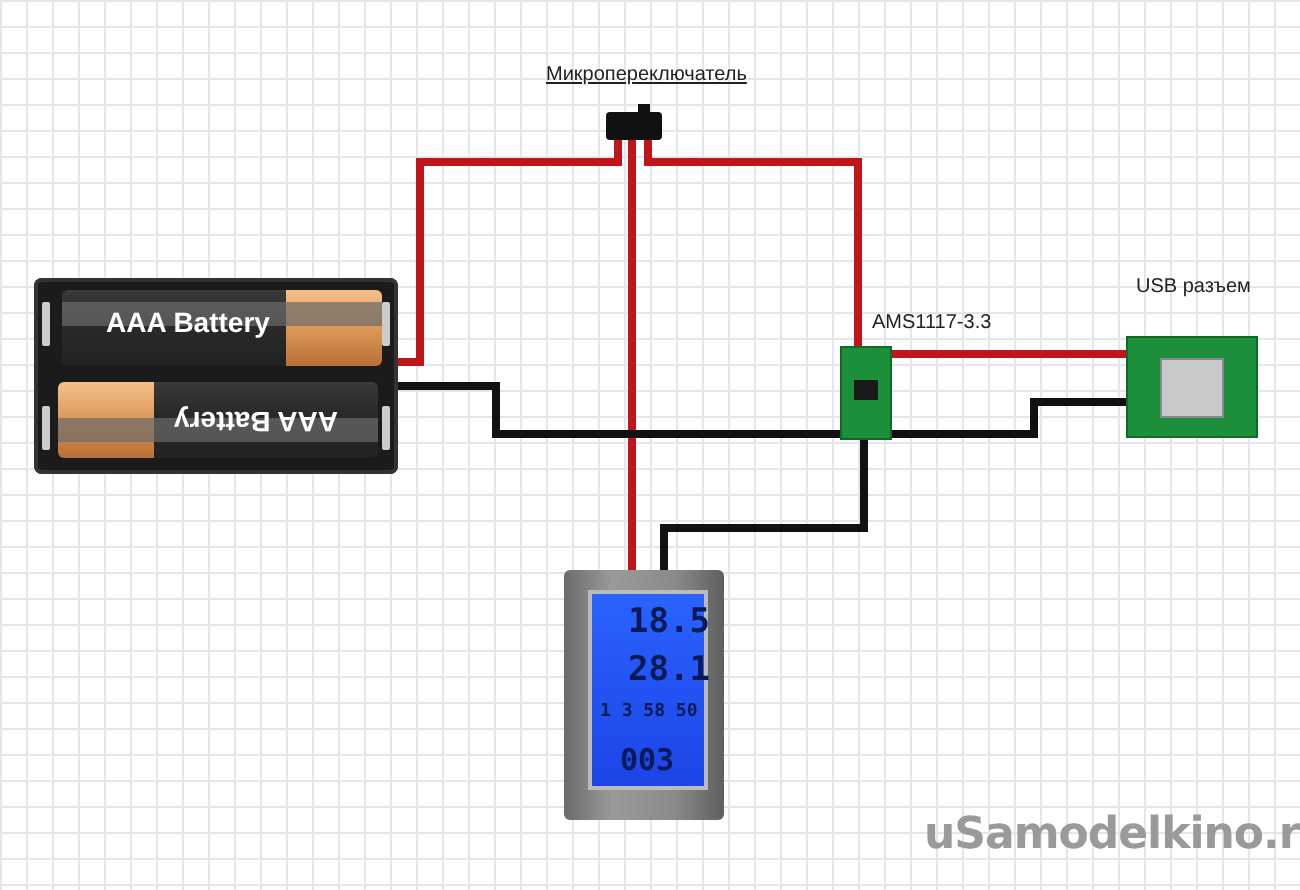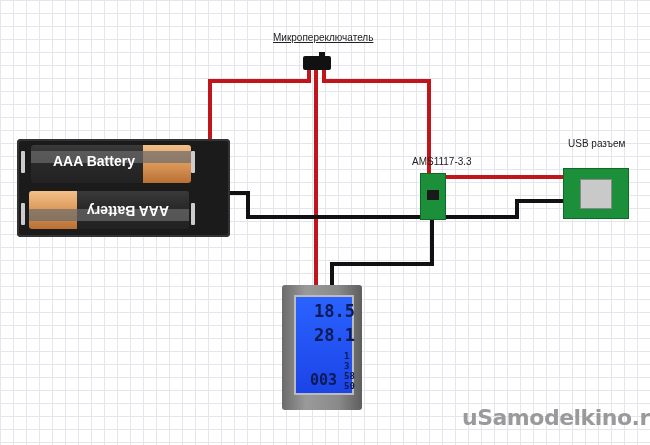--- a/index.html
+++ b/index.html
@@ -2,21 +2,21 @@
 <html><head>
 <meta charset="utf-8">
 <style>
   html,body{margin:0;padding:0;}
   body{width:650px;height:445px;position:relative;overflow:hidden;background:#fff;font-family:"Liberation Sans",sans-serif;}
   .grid{position:absolute;left:0;top:0;width:650px;height:445px;
     background-image:linear-gradient(to right,#e4e6ec 1px,transparent 1px),linear-gradient(to bottom,#e4e6ec 1px,transparent 1px);
     background-size:13px 13px;}
   svg.wires{position:absolute;left:0;top:0;}
   .label{position:absolute;font-size:10px;color:#222;white-space:nowrap;}
-  .battery-holder{position:absolute;left:17px;top:139px;width:182px;height:98px;background:#1b1b1b;border-radius:4px;box-shadow:inset 0 0 0 2px #333;padding-left:31px;}
+  .battery-holder{position:absolute;left:17px;top:139px;width:182px;height:98px;background:#1b1b1b;border-radius:4px;box-shadow:inset 0 0 0 2px #333;}
   .cell{position:absolute;height:38px;border-radius:3px;overflow:hidden;}
   .cell .body{position:absolute;top:0;height:100%;background:linear-gradient(#3a3a3a,#2a2a2a 40%,#222);}
   .cell .cap{position:absolute;top:0;height:100%;background:linear-gradient(#f3c08a,#d99455 55%,#b87035);}
   .cell .stripe{position:absolute;left:0;right:0;height:12px;background:#6b6b6b;opacity:.7;}
   .cell .txt{position:absolute;color:#fff;font-weight:bold;font-size:14px;}
   .clip{position:absolute;width:4px;height:22px;background:#ccc;border-radius:1px;}
   .switch{position:absolute;left:303px;top:56px;width:28px;height:14px;background:#111;border-radius:2px;}
   .switch .knob{position:absolute;left:16px;top:-4px;width:6px;height:5px;background:#111;}
   .pcb{position:absolute;background:#1c8f3a;border:1px solid #0f6a28;}
   .chip{position:absolute;background:#1a1a1a;}
@@ -60,32 +60,32 @@
     <div class="txt" style="left:22px;top:8px;">AAA Battery</div>
   </div>
   <div class="cell" style="left:12px;top:52px;width:160px;">
     <div class="cap" style="left:0;width:48px;"></div>
     <div class="body" style="left:48px;width:112px;"></div>
     <div class="stripe" style="top:18px;"></div>
     <div class="txt" style="left:58px;top:12px;transform:rotate(180deg);">AAA Battery</div>
   </div>
 </div>
 
-<div class="label" style="left:412px;top:156px;">AMS1117-3.3</div>
+<div class="label" style="left:436px;top:156px;">AMS1117-3.3</div>
 <div class="pcb" style="left:420px;top:173px;width:24px;height:45px;">
   <div class="chip" style="left:6px;top:16px;width:12px;height:10px;"></div>
 </div>
 
 <div class="label" style="left:568px;top:138px;">USB разъем</div>
 <div class="pcb" style="left:563px;top:168px;width:64px;height:49px;">
   <div class="usb-port" style="left:16px;top:10px;width:30px;height:28px;"></div>
 </div>
 
 <div class="meter">
   <div class="lcd">
     <div class="d" style="left:18px;top:4px;font-size:17px;">18.5</div>
     <div class="d" style="left:18px;top:28px;font-size:17px;">28.1</div>
-    <div class="d" style="left:4px;top:54px;font-size:9px;margin-left:44px;">1 3 58 50</div>
+    <div class="d" style="left:4px;top:54px;font-size:9px;">1 3 58 50</div>
     <div class="d" style="left:14px;top:74px;font-size:15px;">003</div>
   </div>
 </div>
 
 <div class="watermark">uSamodelkino.ru</div>
 
 </body></html>

